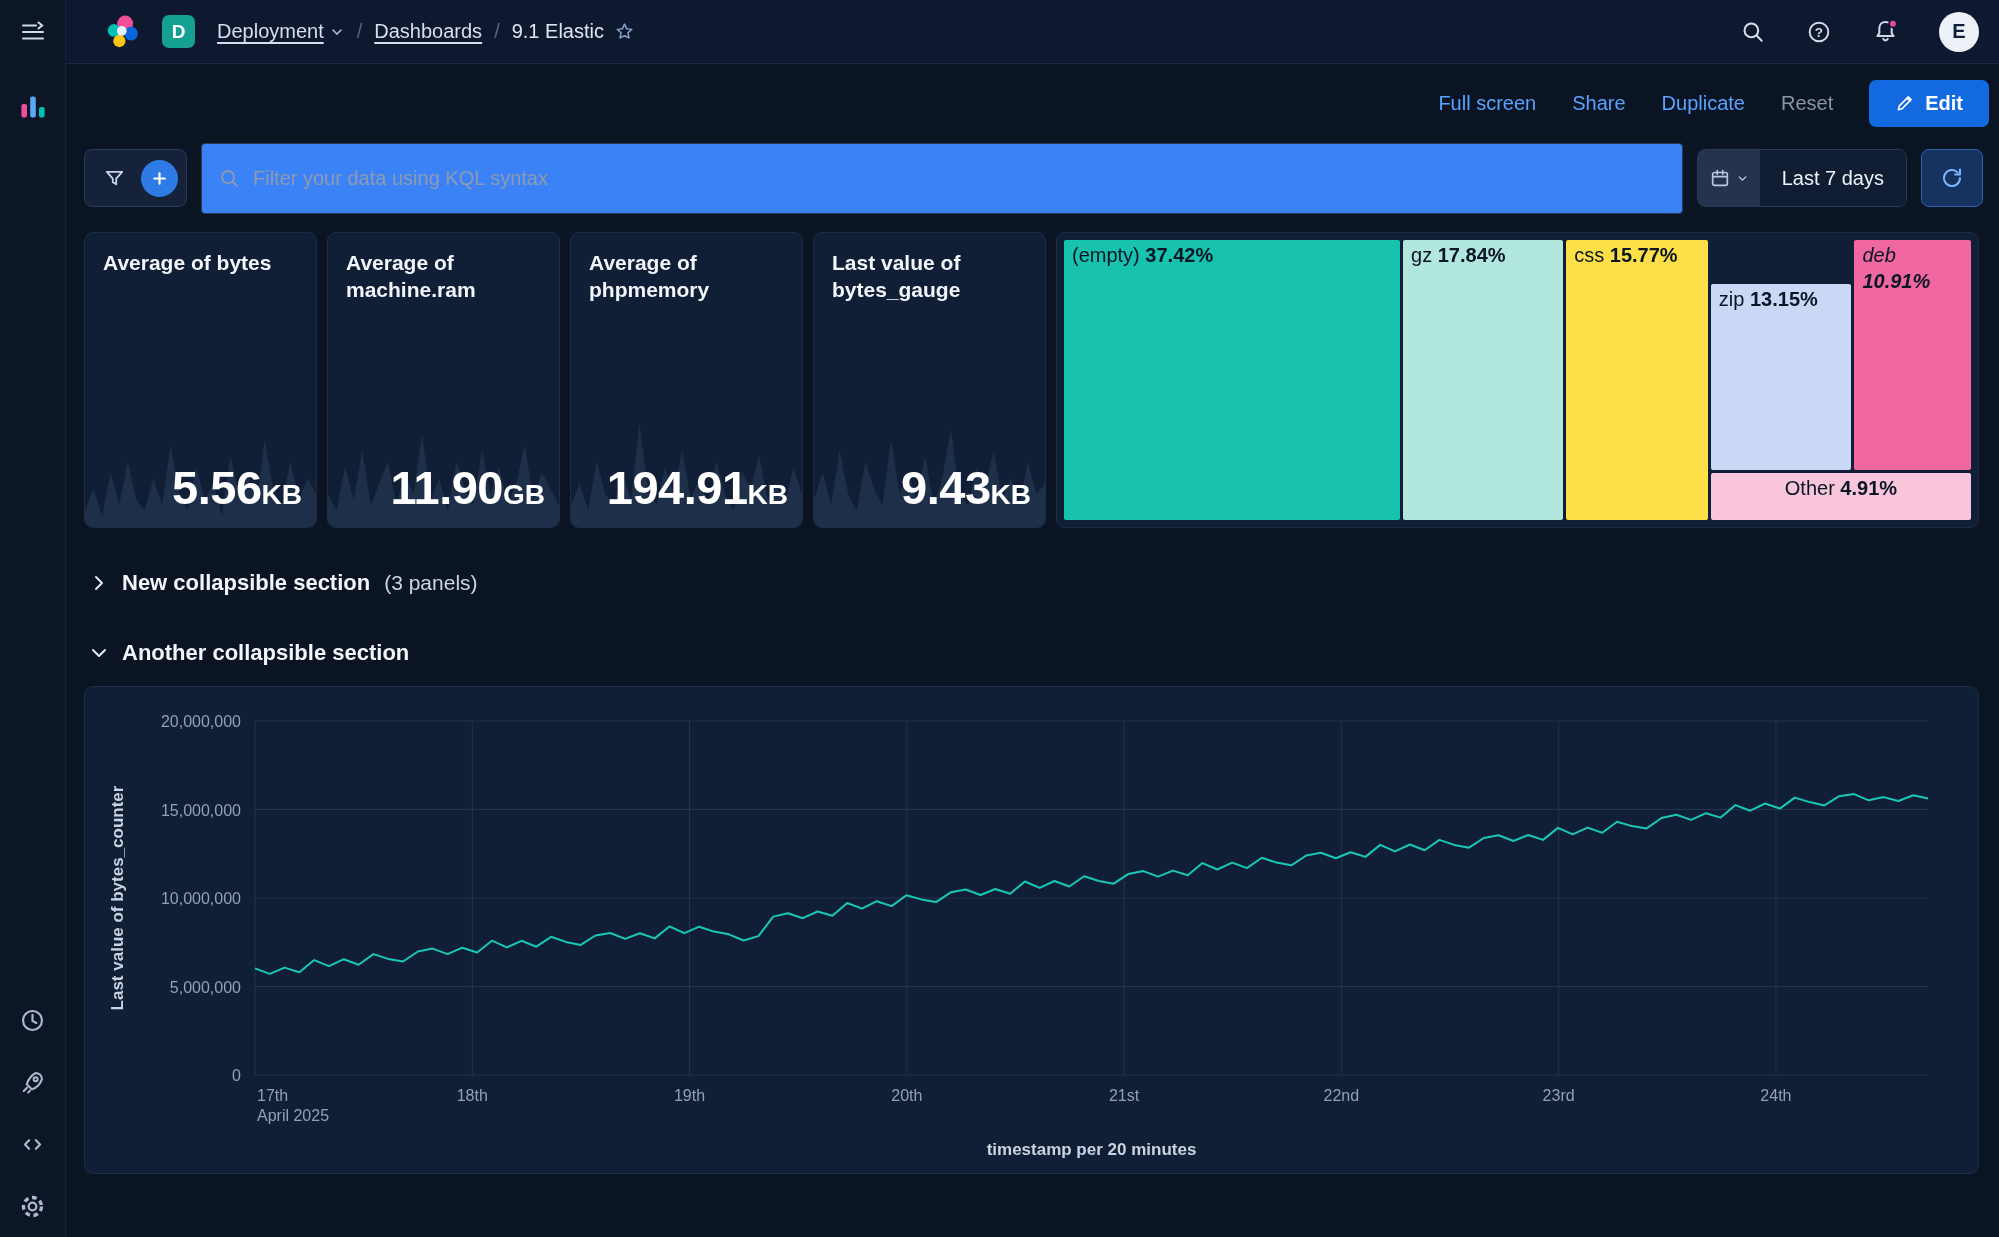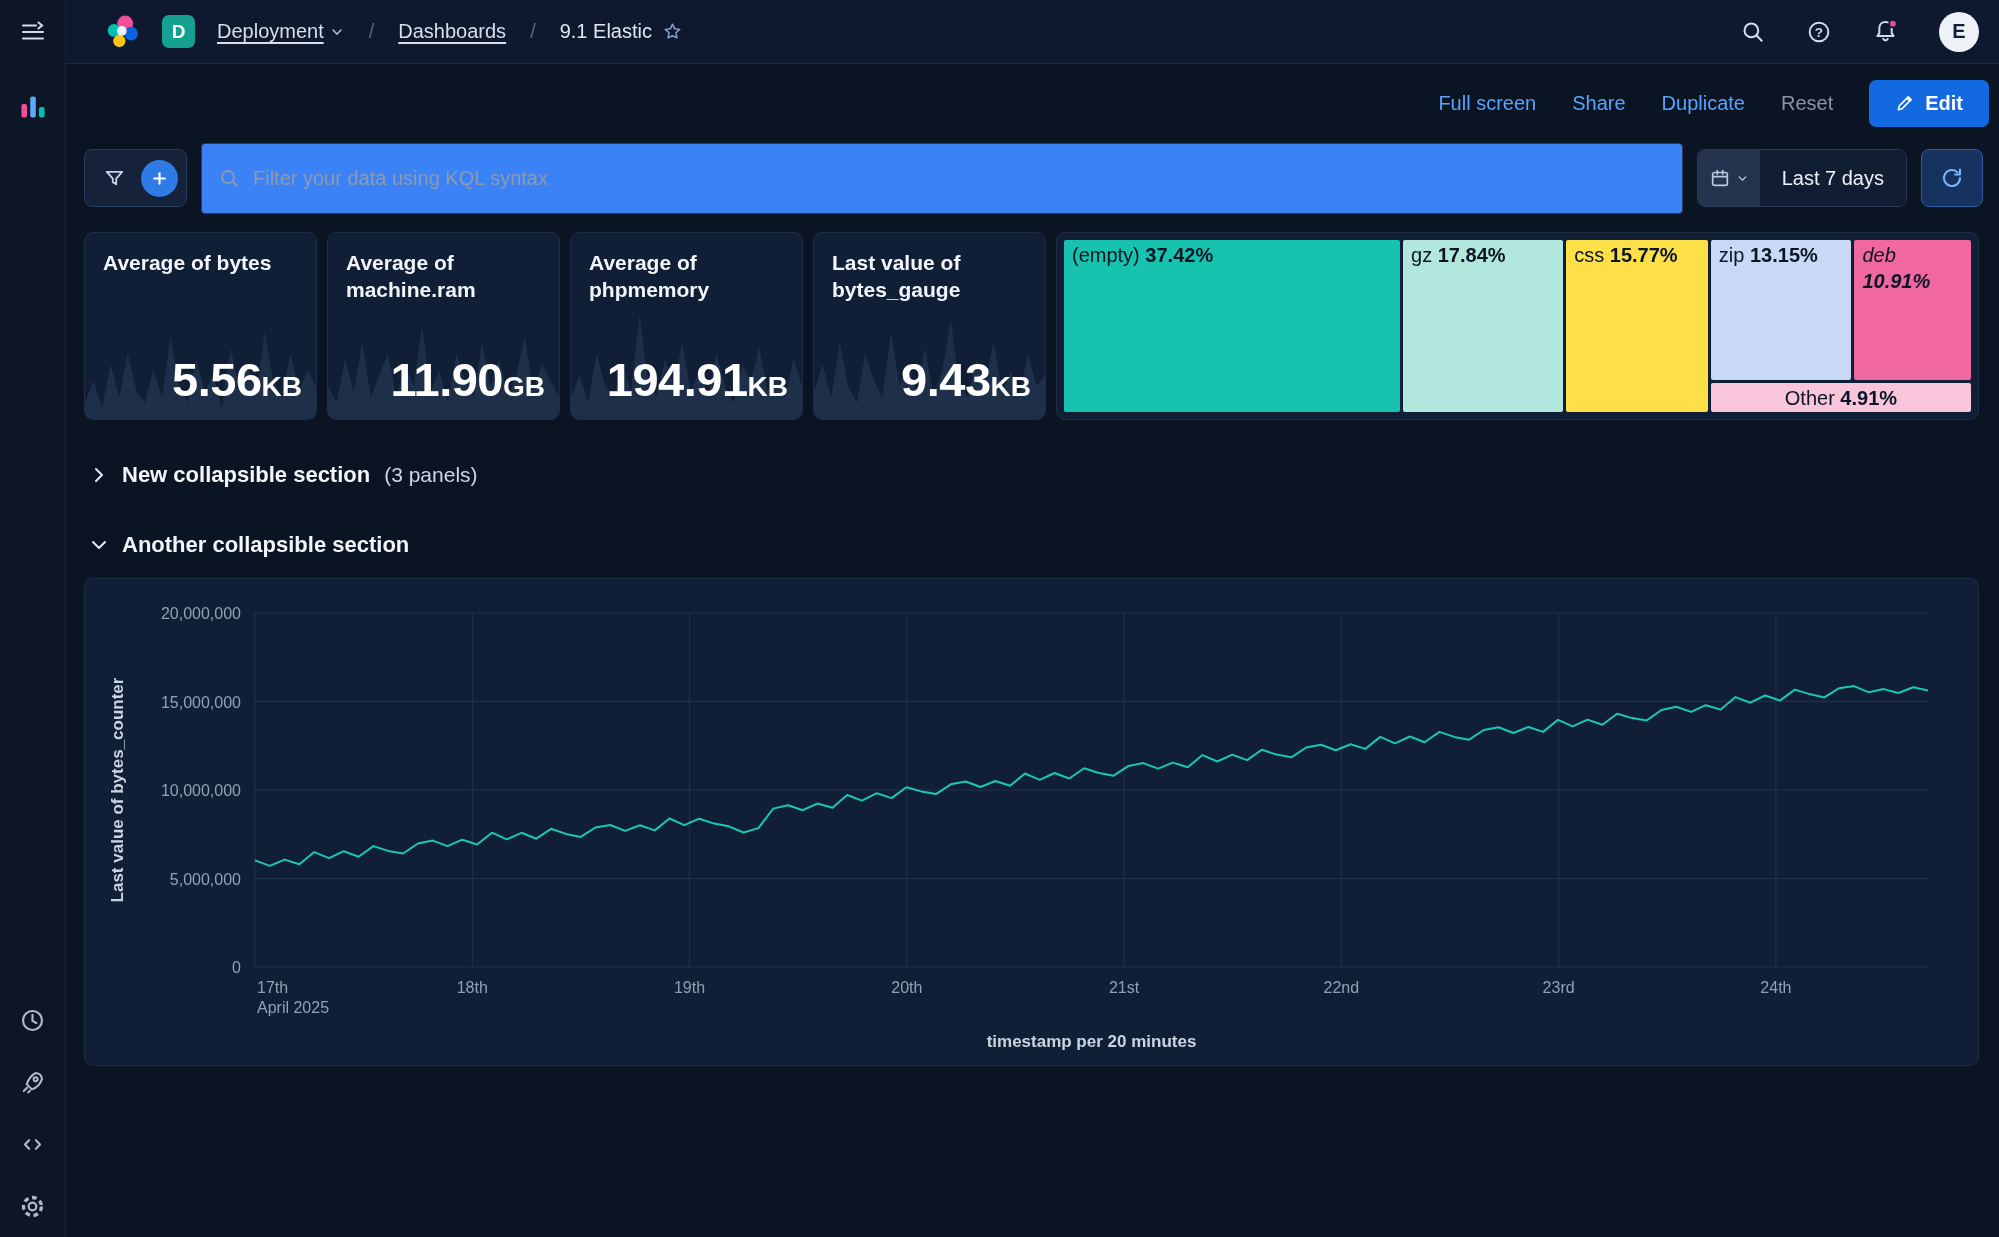--- a/index.html
+++ b/index.html
@@ -5,21 +5,21 @@
   *{margin:0;padding:0;box-sizing:border-box}
   html,body{background:#0b1422}
   body{font-family:"Liberation Sans",sans-serif}
   .app{position:relative;width:1999px;height:1237px;overflow:hidden;background:#0b1422;color:#e6ecf5}
 
   
   .top-bar{position:absolute;top:0;left:0;right:0;height:64px;background:#0e1930;border-bottom:1px solid #1b2a44;display:flex;align-items:center;z-index:10}
   .toggle-cell{width:66px;height:64px;background:#0c1626;border-right:1px solid #16243a;display:flex;align-items:center;justify-content:center;flex:none;cursor:pointer}
   .hdr-left{display:flex;align-items:center;gap:22px;padding-left:38px}
   .dep-badge{width:33px;height:33px;border-radius:7px;background:#14a191;color:#fff;font-weight:700;font-size:19px;display:flex;align-items:center;justify-content:center;cursor:pointer}
-  .crumbs{display:flex;align-items:center;gap:24px;font-size:20px;color:#d7dfec}
+  .crumbs{display:flex;align-items:center;gap:12px;font-size:20px;color:#d7dfec}
   .crumb-link{text-decoration:underline;text-underline-offset:4px;display:flex;align-items:center;gap:5px;cursor:pointer;color:#d7dfec}
   .crumb-sep{color:#566780}
   .crumb-current{color:#dfe6f0;display:flex;align-items:center;gap:10px}
   .hdr-right{margin-left:auto;display:flex;align-items:center;gap:30px;padding-right:20px}
   .icon-btn{width:36px;height:36px;display:flex;align-items:center;justify-content:center;cursor:pointer;position:relative}
   .avatar{width:40px;height:40px;border-radius:50%;background:#edf1f8;color:#10203a;font-weight:700;font-size:20px;display:flex;align-items:center;justify-content:center;cursor:pointer;margin-left:6px}
 
   
   .sidebar{position:absolute;top:64px;left:0;bottom:0;width:66px;background:#0c1626;border-right:1px solid #16243a;display:flex;flex-direction:column;align-items:center;padding-top:22px}
   .side-btn{width:42px;height:42px;display:flex;align-items:center;justify-content:center;cursor:pointer;border-radius:8px}
@@ -38,21 +38,21 @@
   .plus-btn{width:37px;height:37px;border-radius:50%;background:#2f7be6;display:flex;align-items:center;justify-content:center;cursor:pointer}
   .kql-box{flex:1;height:71px;background:#3b82f6;border:1px solid #2a3a56;border-radius:4px;display:flex;align-items:center;padding:0 16px;gap:12px}
   .kql-input{flex:1;background:transparent;border:none;outline:none;font-size:20px;color:#e6ecf5;font-family:inherit}
   .kql-input::placeholder{color:#8e9ab0}
   .date-group{display:flex;height:58px;border:1px solid #2a3a56;border-radius:8px;overflow:hidden;flex:none}
   .cal-btn{width:62px;background:#24344f;display:flex;align-items:center;justify-content:center;gap:5px;cursor:pointer}
   .range-label{padding:0 22px;display:flex;align-items:center;font-size:20px;color:#eef2f9;background:#101d32;cursor:pointer;white-space:nowrap}
   .refresh-btn{width:62px;height:58px;border-radius:8px;background:#16335f;border:1px solid #2d5cab;display:flex;align-items:center;justify-content:center;cursor:pointer;flex:none}
 
   
-  .metrics-row{display:flex;gap:10px;padding:0 20px 0 18px;margin-top:24px;height:188px}
+  .metrics-row{display:flex;gap:10px;padding:0 20px 0 18px;margin-top:24px;height:296px}
   .metric-card{width:233px;flex:none;background:#101f35;border:1px solid #1e2d46;border-radius:9px;position:relative;overflow:hidden}
   .metric-title{padding:16px 16px 0 18px;font-size:21px;font-weight:700;line-height:1.3;color:#f2f5fa;position:relative;z-index:2}
   .spark{position:absolute;left:0;bottom:0;width:100%;height:118px;z-index:1}
   .metric-value{position:absolute;right:14px;bottom:12px;font-size:47px;font-weight:700;color:#fff;letter-spacing:-0.5px;white-space:nowrap;z-index:2}
   .metric-value .unit{font-size:28px;letter-spacing:0}
   .treemap-panel{flex:1;background:#101f35;border:1px solid #1e2d46;border-radius:9px;padding:7px}
   .treemap{display:flex;gap:3px;width:100%;height:100%}
   .tm-block{overflow:hidden;border-radius:2px;cursor:pointer}
   .tm-label{display:block;padding:3px 8px;font-size:20px;color:#0a1526;line-height:1.28}
   .tm-label b{font-weight:700}
@@ -275,21 +275,21 @@
             <span class="tm-label"><span>(empty)</span> <b>37.42%</b></span>
           </div>
           <div class="tm-block" style="background: rgb(178, 231, 222); flex: 17.84 1 0%;">
             <span class="tm-label"><span>gz</span> <b>17.84%</b></span>
           </div>
           <div class="tm-block" style="background: #fde047; flex: 15.77 1 0%;">
             <span class="tm-label"><span>css</span> <b>15.77%</b></span>
           </div>
           <div class="tm-col" style="flex: 28.97 1 0%;">
             <div class="tm-row" style="flex: 24.06 1 0%;">
-              <div class="tm-block" style="background: rgb(201, 217, 245); flex: 13.15 1 0%;">
+              <div class="tm-block" style="background: rgb(201, 217, 245); flex: 13.15 1 0%; margin-top: 44px;">
                 <span class="tm-label"><span>zip</span> <b>13.15%</b></span>
               </div>
               <div class="tm-block" style="background: rgb(240, 104, 159); flex: 10.91 1 0%; font-style: italic;">
                 <span class="tm-label"><span>deb</span> <b>10.91%</b></span>
               </div>
             </div>
             <div class="tm-block" style="background: rgb(248, 197, 218); flex: 4.91 1 0%; text-align: center;">
               <span class="tm-label"><span>Other</span> <b>4.91%</b></span>
             </div>
           </div>

